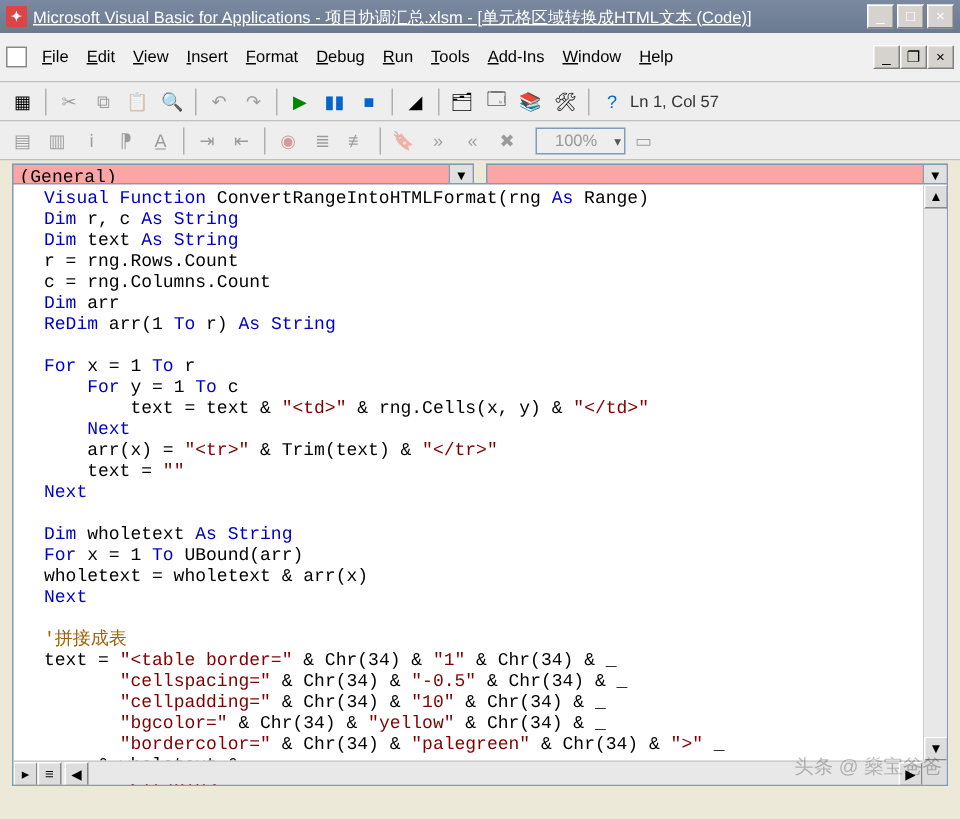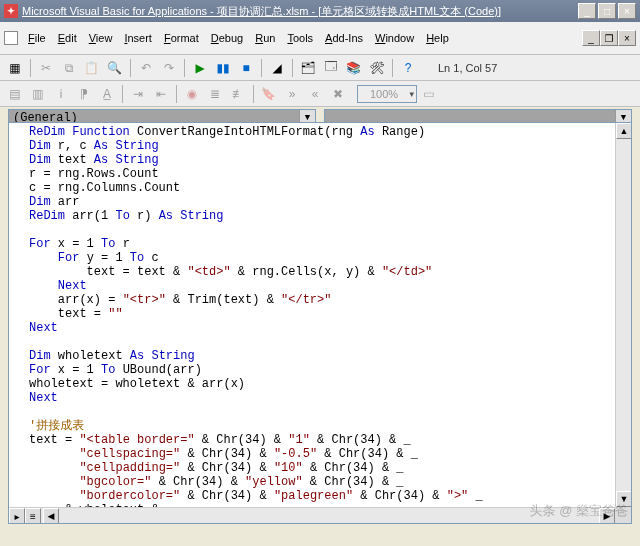--- a/index.html
+++ b/index.html
@@ -62,21 +62,21 @@
   .tbtn {
     width: 22px; height: 22px;
     display: flex; align-items: center; justify-content: center;
     border: 1px solid transparent;
     font-size: 12px;
   }
   .tbtn.disabled { opacity: 0.35; }
   .tsep { width: 1px; height: 18px; background: #b0b0b0; margin: 0 3px; }
   .tspacer { width: 6px; }
   .toolbar .status-pos {
-    margin-left: 18px;
+    margin-left: 0;
     font-size: 11px; color: #333;
   }
   .combo {
     height: 18px; width: 60px;
     background: #fff;
     border: 1px solid #7f9db9;
     font-size: 11px; padding: 0 12px;
     display: inline-flex; align-items: center;
     position: relative;
   }
@@ -88,21 +88,21 @@
   .selector-row {
     height: 22px;
     display: flex;
     background: #ece9d8;
     padding: 2px 8px;
     gap: 8px;
   }
   .selector {
     flex: 1;
     height: 18px;
-    background: #a3a3a3;
+    background: #fca5a5;
     border: 1px solid #7f9db9;
     font-family: "Courier New", monospace;
     font-size: 12px;
     display: flex; align-items: center;
     padding: 0 4px;
     position: relative;
   }
   .selector .dd {
     position: absolute; right: 0; top: 0; bottom: 0; width: 16px;
     background: #e0e0e0; border-left: 1px solid #999;
@@ -256,21 +256,21 @@
   <div class="selector">
     <span>(General)</span>
     <div class="dd">▼</div>
   </div>
   <div class="selector">
     <div class="dd">▼</div>
   </div>
 </div>
 
 <div class="code-wrap">
-  <div class="code-inner" id="code-inner"><span class="kw">ReDim Function </span>ConvertRangeIntoHTMLFormat(rng <span class="kw">As </span>Range)
+  <div class="code-inner" id="code-inner"><span class="kw">Visual Function </span>ConvertRangeIntoHTMLFormat(rng <span class="kw">As </span>Range)
 <span class="kw">Dim </span>r, c <span class="kw">As String</span>
 <span class="kw">Dim </span>text <span class="kw">As String</span>
 r = rng.Rows.Count
 c = rng.Columns.Count
 <span class="kw">Dim </span>arr
 <span class="kw">ReDim </span>arr(1 <span class="kw">To </span>r) <span class="kw">As String</span>
 
 <span class="kw">For </span>x = 1 <span class="kw">To </span>r
     <span class="kw">For </span>y = 1 <span class="kw">To </span>c
         text = text &amp; <span class="st">"&lt;td&gt;"</span> &amp; rng.Cells(x, y) &amp; <span class="st">"&lt;/td&gt;"</span>

